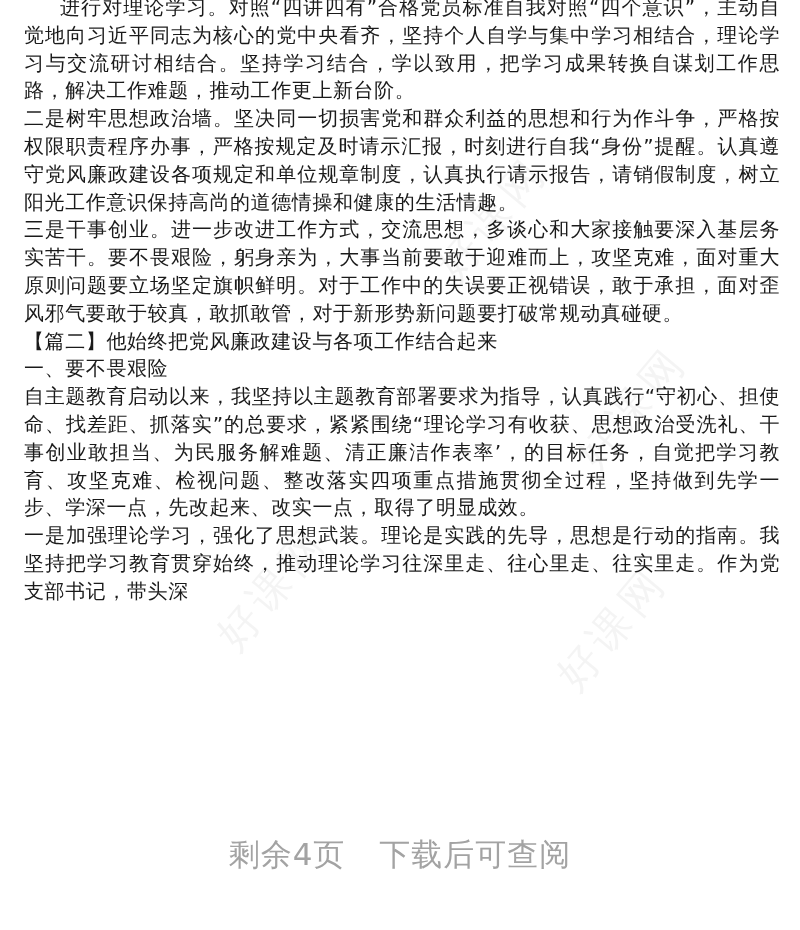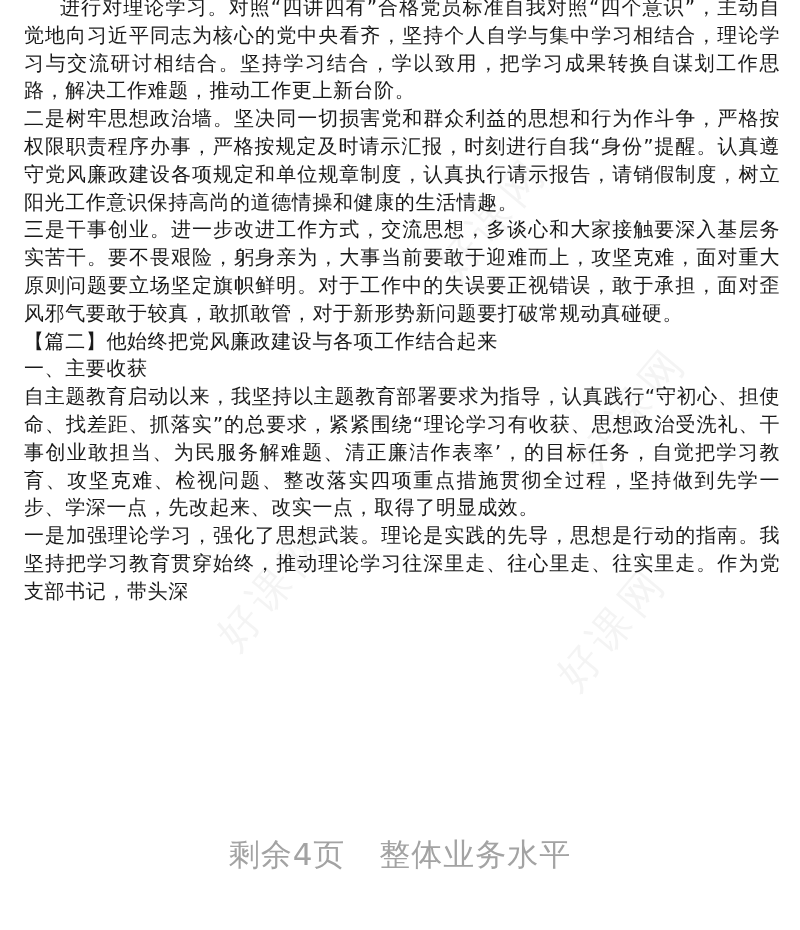--- a/index.html
+++ b/index.html
@@ -68,20 +68,20 @@
 <div class="watermark" style="left:420px; top:190px;">好课网</div>
 <div class="watermark" style="left:560px; top:380px;">好课网</div>
 <div class="watermark" style="left:200px; top:560px;">好课网</div>
 <div class="watermark" style="left:540px; top:600px;">好课网</div>
 
 <div class="doc">
   <p class="indent-first">进行对理论学习。对照“四讲四有”合格党员标准自我对照“四个意识”，主动自觉地向习近平同志为核心的党中央看齐，坚持个人自学与集中学习相结合，理论学习与交流研讨相结合。坚持学习结合，学以致用，把学习成果转换自谋划工作思路，解决工作难题，推动工作更上新台阶。</p>
   <p>二是树牢思想政治墙。坚决同一切损害党和群众利益的思想和行为作斗争，严格按权限职责程序办事，严格按规定及时请示汇报，时刻进行自我“身份”提醒。认真遵守党风廉政建设各项规定和单位规章制度，认真执行请示报告，请销假制度，树立阳光工作意识保持高尚的道德情操和健康的生活情趣。</p>
   <p>三是干事创业。进一步改进工作方式，交流思想，多谈心和大家接触要深入基层务实苦干。要不畏艰险，躬身亲为，大事当前要敢于迎难而上，攻坚克难，面对重大原则问题要立场坚定旗帜鲜明。对于工作中的失误要正视错误，敢于承担，面对歪风邪气要敢于较真，敢抓敢管，对于新形势新问题要打破常规动真碰硬。</p>
   <p class="heading">【篇二】他始终把党风廉政建设与各项工作结合起来</p>
-  <p class="heading">一、主要收获</p>
+  <p class="heading">一、要不畏艰险</p>
   <p>自主题教育启动以来，我坚持以主题教育部署要求为指导，认真践行“守初心、担使命、找差距、抓落实”的总要求，紧紧围绕“理论学习有收获、思想政治受洗礼、干事创业敢担当、为民服务解难题、清正廉洁作表率’，的目标任务，自觉把学习教育、攻坚克难、检视问题、整改落实四项重点措施贯彻全过程，坚持做到先学一步、学深一点，先改起来、改实一点，取得了明显成效。</p>
   <p>一是加强理论学习，强化了思想武装。理论是实践的先导，思想是行动的指南。我坚持把学习教育贯穿始终，推动理论学习往深里走、往心里走、往实里走。作为党支部书记，带头深</p>
 </div>
 
 <div class="footer">
-  <span>剩余4页</span><span class="gap"></span><span>整体业务水平</span>
+  <span>剩余4页</span><span class="gap"></span><span>下载后可查阅</span>
 </div>
 
 </body></html>

